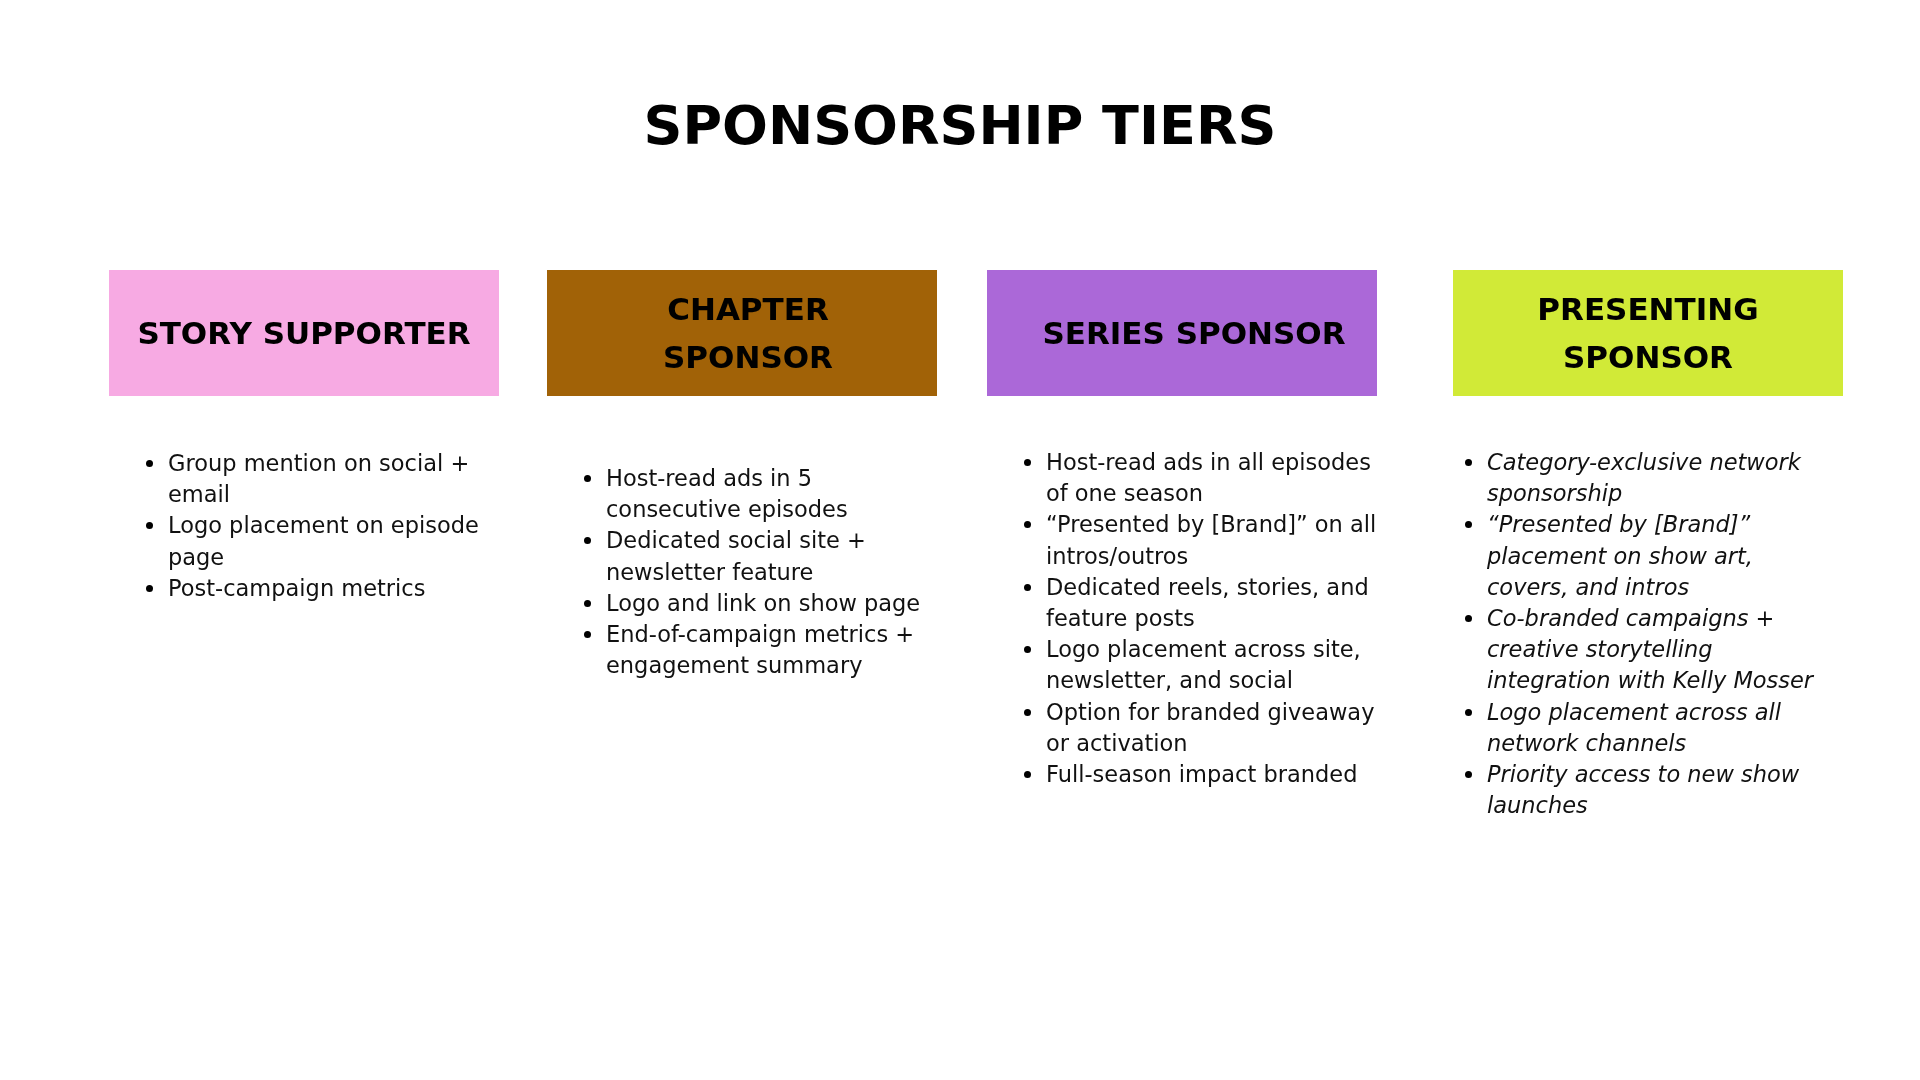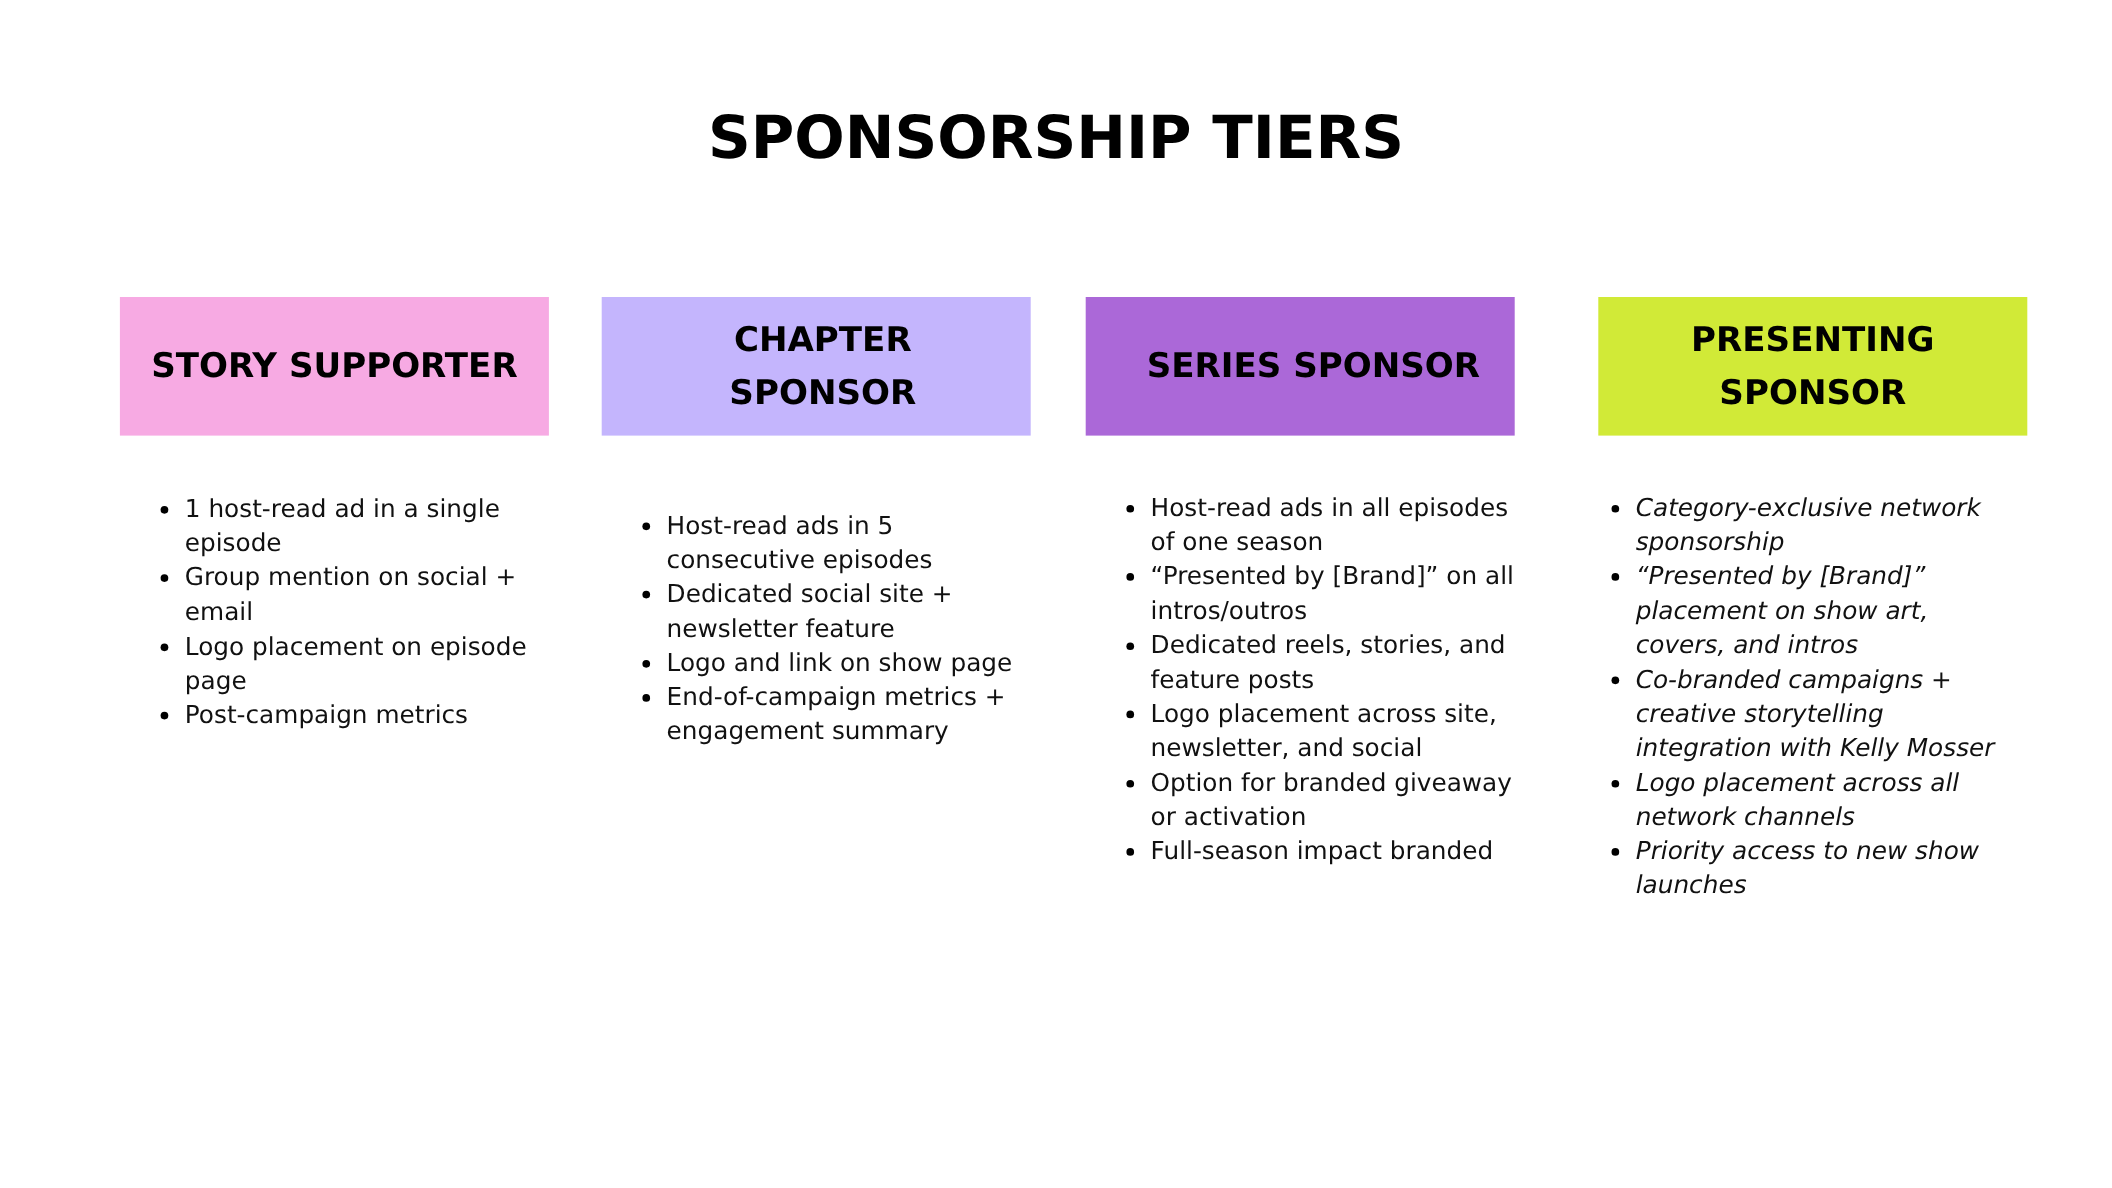--- a/index.html
+++ b/index.html
@@ -35,28 +35,27 @@
   #col-3 .tier-list { left: 1463px; top: 447px; width: 345px; font-style: italic; }
 </style>
 </head>
 <body>
 
 <div class="title">SPONSORSHIP TIERS</div>
 
 <div id="col-0">
   <div class="tier-header" style="background: rgb(247, 170, 227); text-align: right;">STORY SUPPORTER</div>
   <ul class="tier-list">
-      <li>1 host-read ad in a single episode</li>
       <li>Group mention on social + email</li>
       <li>Logo placement on episode page</li>
       <li>Post-campaign metrics</li>
     </ul>
 </div>
 <div id="col-1">
-  <div class="tier-header" style="background: #c4b5fd; padding-left: 32px;">CHAPTER SPONSOR</div>
+  <div class="tier-header" style="background: #a16207; padding-left: 32px;">CHAPTER SPONSOR</div>
   <ul class="tier-list">
       <li>Host-read ads in 5 consecutive episodes</li>
       <li>Dedicated social site + newsletter feature</li>
       <li>Logo and link on show page</li>
       <li>End-of-campaign metrics + engagement summary</li>
     </ul>
 </div>
 <div id="col-2">
   <div class="tier-header" style="background: rgb(171, 104, 216); padding-left: 44px;">SERIES SPONSOR</div>
   <ul class="tier-list">

